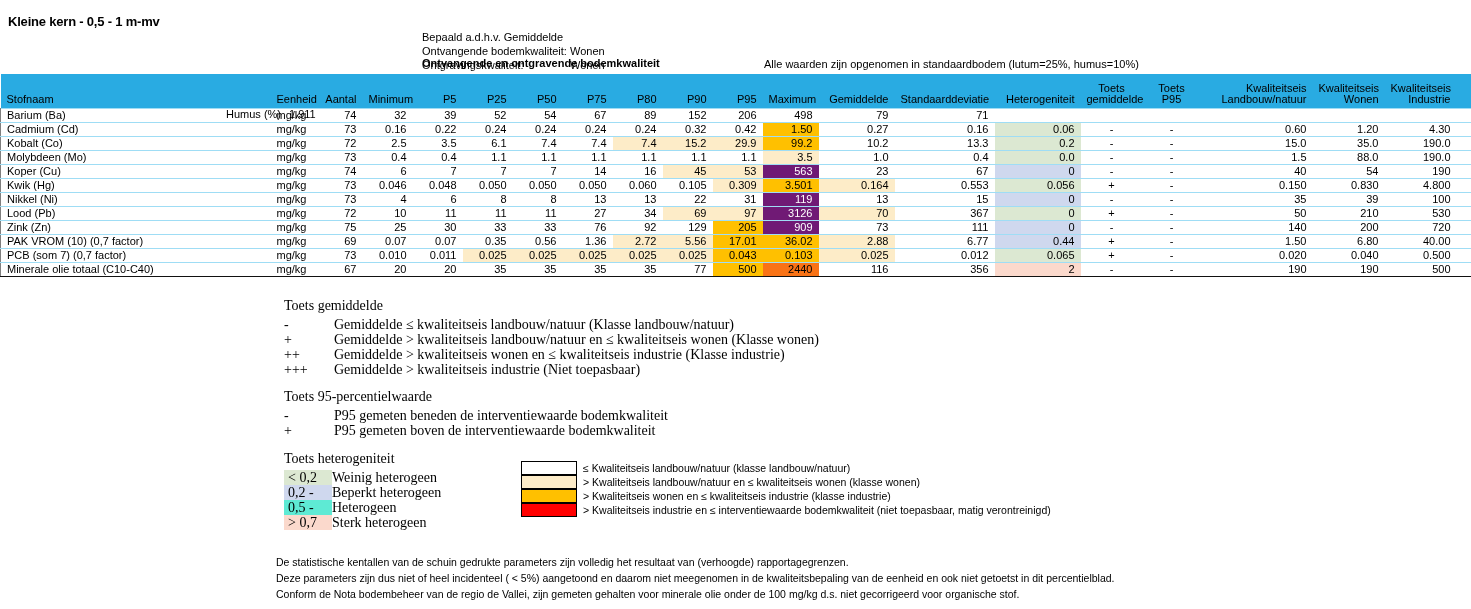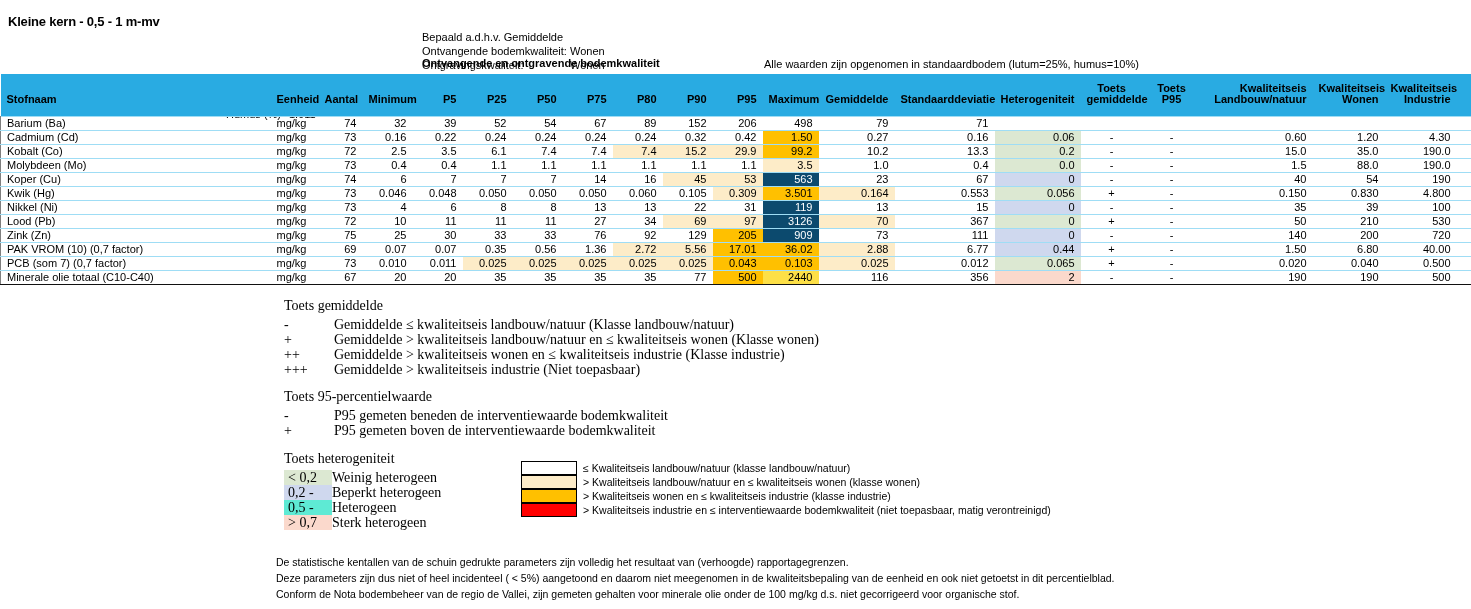--- a/index.html
+++ b/index.html
@@ -36,23 +36,23 @@
   .tbl-wrap{position:absolute;left:0;top:74px;width:1471px;}
   table.main{
     border-collapse:collapse;
     width:1471px;
     table-layout:fixed;
     font-size:11px;
   }
   table.main thead th{
     background:#29ABE2;
     color:#000;
-    font-weight:bold;
+    font-weight:normal;
     vertical-align:bottom;
-    padding:0 6px 11px 6px;
+    padding:0 6px 3px 6px;
     height:31px;
     text-align:right;
     white-space:normal;
     line-height:11px;
     border:0;
   }
   table.main thead th.lft{text-align:left;}
   table.main thead th.ctr{text-align:center;}
   table.main tbody td{
     height:13px;
@@ -67,22 +67,22 @@
   table.main tbody td.lft{text-align:left;}
   table.main tbody td.ctr{text-align:center;}
   table.main tbody tr:last-child td{border-bottom:1.5px solid #111;}
   table.main tbody td.edge-l{border-left:1px solid #7f7f7f;}
   table.main tbody td.edge-r{border-right:1px solid #7f7f7f;}
 
   
   .c-none {background:#ffffff;}
   .c-wonen{background:#FDECC8;}
   .c-ind  {background:#FFC000;}
-  .c-red  {background:#fde047;color:#000;}
-  .c-purp {background:#0c4a6e;color:#ffffff;}
+  .c-red  {background:#f97316;color:#000;}
+  .c-purp {background:#701a75;color:#ffffff;}
   .h-weinig {background:#DCE8D2;}
   .h-beperkt{background:#CFD8EE;}
   .h-hetero {background:#5eead4;}
   .h-sterk  {background:#FBD9CC;}
 
   
   .legend{position:absolute;left:284px;font-size:14px;font-family:Liberation Serif, serif;}
   .legend .ttl{font-weight:normal;margin-bottom:3px;}
   .legend .lrow{display:flex;height:15px;line-height:15px;}
   .legend .sym{width:50px;}

